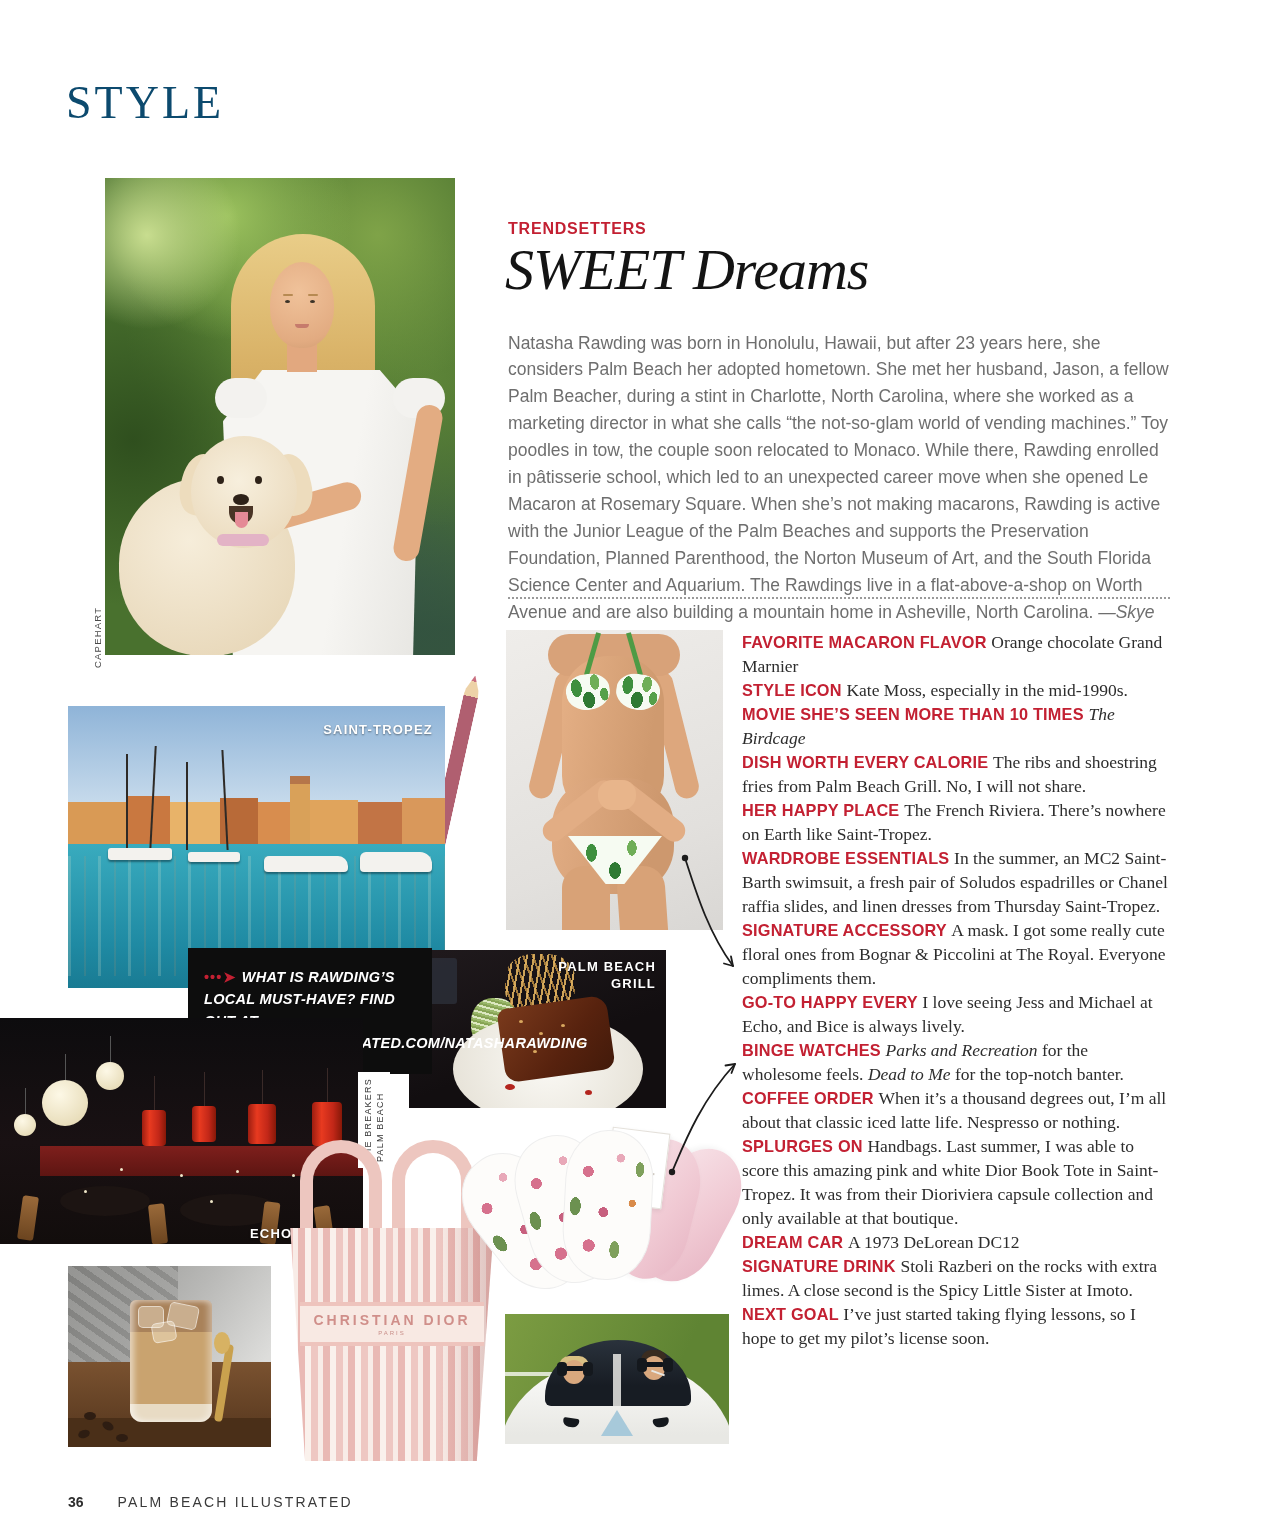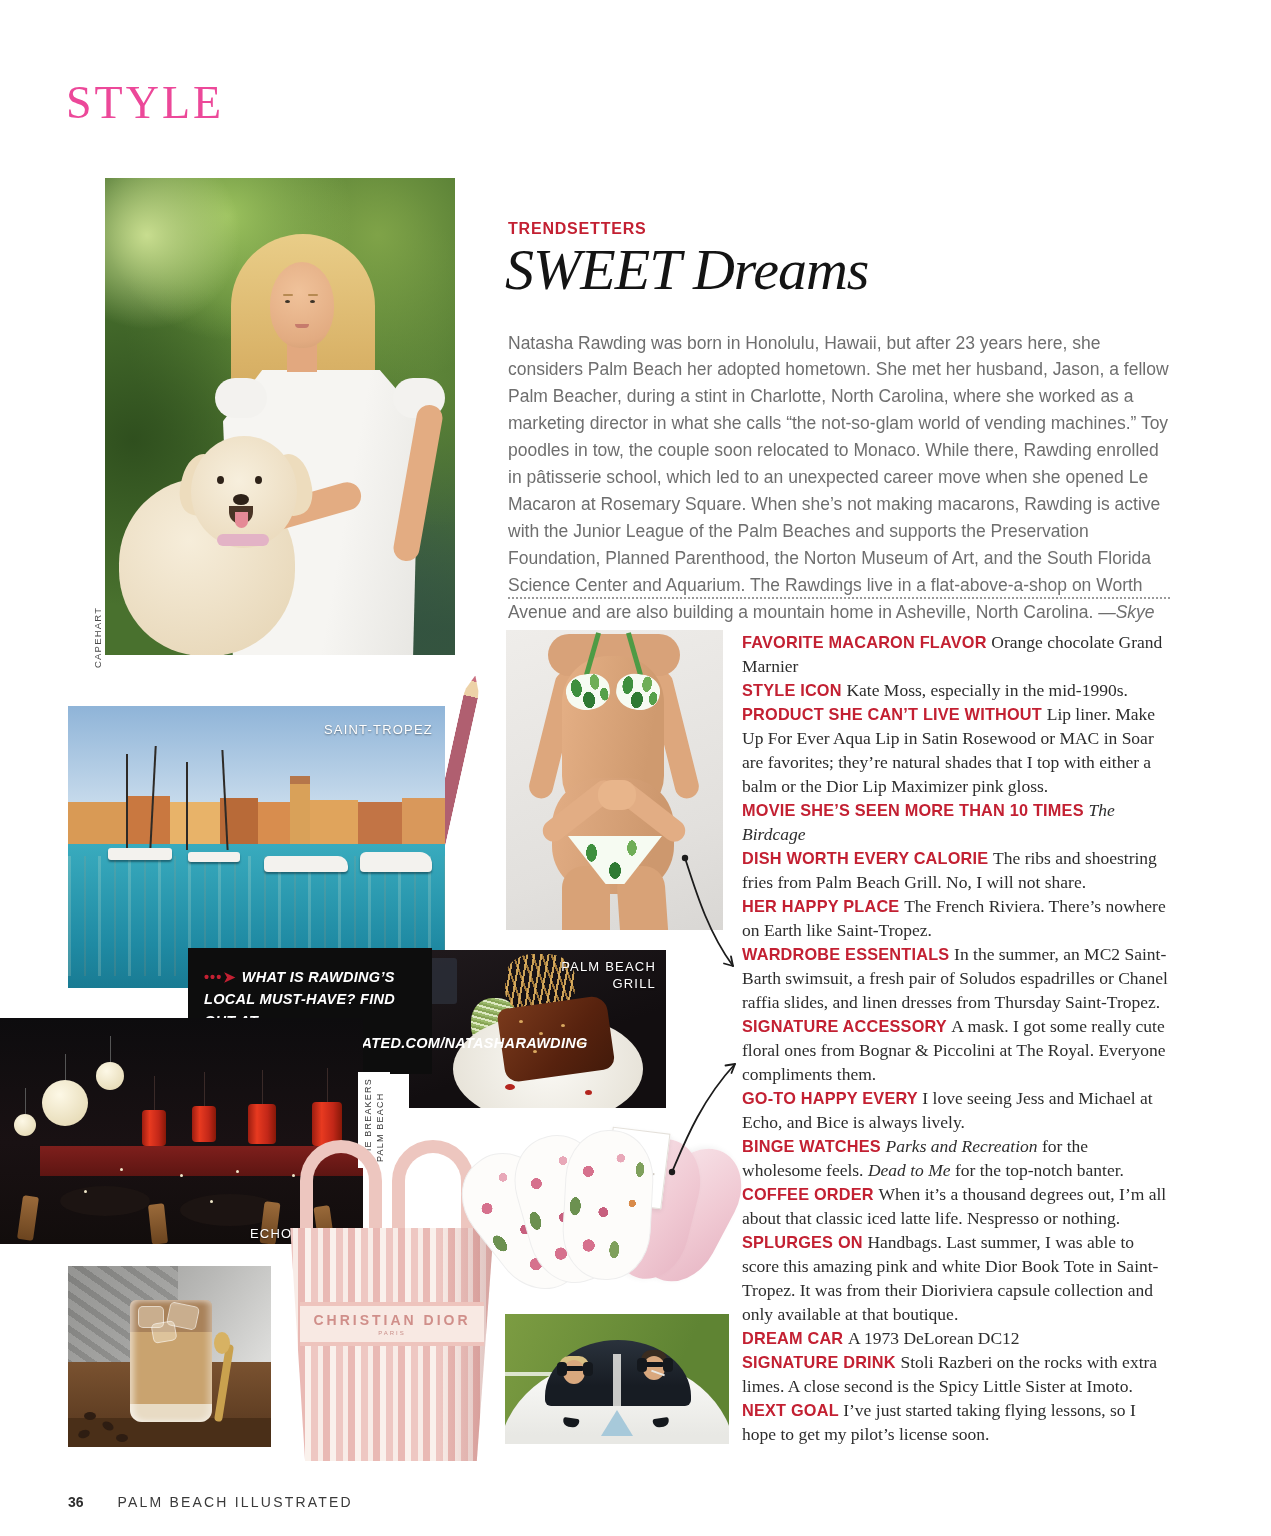--- a/index.html
+++ b/index.html
@@ -2,21 +2,21 @@
 <html><head>
 <meta charset="utf-8">
 <style>
   html,body{margin:0;padding:0;background:#e9e9e9;}
   .page{position:relative;width:1271px;height:1536px;background:#ffffff;margin:0 auto;
         font-family:"Liberation Sans",sans-serif;overflow:hidden;}
   .abs{position:absolute;}
 
   
   .style-head{left:66px;top:76px;font-family:"Liberation Serif",serif;font-size:46px;
-              letter-spacing:3px;color:#ec4899;font-weight:500;}
+              letter-spacing:3px;color:#0c4a6e;font-weight:500;}
   .kicker{left:508px;top:220px;color:#c32032;font-weight:700;font-size:16px;letter-spacing:.8px;}
   .title{left:505px;top:236px;font-family:"Liberation Serif",serif;font-style:italic;
          font-size:58px;color:#141414;letter-spacing:-1px;}
   .intro{left:508px;top:312px;width:662px;font-size:17.5px;line-height:26.9px;color:#6e6e6e;}
   .intro .byline{font-style:italic;}
   .dotted-rule{left:508px;top:597px;width:662px;height:0;border-top:2px dotted #9a9a9a;}
 
   
   .qa{left:742px;top:630px;width:428px;}
   .qa p{margin:0;font-family:"Liberation Serif",serif;font-size:17.5px;line-height:24px;color:#2d2d2d;}
@@ -125,21 +125,21 @@
   .st-bldg{top:96px;height:46px;}
   .st-water{left:0;top:138px;width:100%;height:144px;
     background:linear-gradient(180deg,#39abbe,#1f8aa3 70%,#197b93);}
   .st-reflect{left:0;top:150px;width:100%;height:120px;opacity:.35;
     background:repeating-linear-gradient(90deg,rgba(255,244,214,.5) 0 3px,rgba(0,0,0,0) 3px 16px,
       rgba(230,150,90,.35) 16px 18px,rgba(0,0,0,0) 18px 30px);}
   .st-tower{left:222px;top:70px;width:20px;height:70px;background:#d9a159;
     border-top:8px solid #b5764a;}
   .st-mast{width:2px;background:#2e2a26;top:48px;}
   .st-boat{background:#f3f2ee;border-radius:3px;box-shadow:0 2px 2px rgba(10,40,50,.5);}
-  .cap{color:#fff;font-weight:400;font-size:13px;letter-spacing:1.2px;
+  .cap{color:#fff;font-weight:700;font-size:13px;letter-spacing:1.2px;
        text-shadow:0 1px 2px rgba(0,0,0,.45);}
   .cap-st{right:12px;top:16px;}
 
   
   .callout{left:188px;top:948px;width:212px;background:#0d0d0d;color:#fff;padding:18px 16px 20px;
     font-weight:700;font-style:italic;font-size:14.5px;line-height:1.52;letter-spacing:.3px;}
   .callout .arr-dots{color:#c32032;font-style:normal;letter-spacing:1px;margin-right:1px;}
   .callout .arr-head{color:#c32032;font-style:normal;margin-right:6px;}
 
   
@@ -320,21 +320,20 @@
     <div class="abs leaf bk-bottom"></div>
   </div>
 
   <div class="abs pencil">
     <span class="abs pencil-brand">MAC</span>
   </div>
 
   <div class="abs qa">
       <p><span class="qa-label">FAVORITE MACARON FLAVOR </span><span>Orange chocolate Grand Marnier</span></p>
       <p><span class="qa-label">STYLE ICON </span><span>Kate Moss, especially in the mid-1990s.</span></p>
-      <p><span class="qa-label">PRODUCT SHE CAN’T LIVE WITHOUT </span><span>Lip liner. Make Up For Ever Aqua Lip in Satin Rosewood or MAC in Soar are favorites; they’re natural shades that I top with either a balm or the Dior Lip Maximizer pink gloss.</span></p>
       <p><span class="qa-label">MOVIE SHE’S SEEN MORE THAN 10 TIMES </span><span class="ital">The Birdcage</span></p>
       <p><span class="qa-label">DISH WORTH EVERY CALORIE </span><span>The ribs and shoestring fries from Palm Beach Grill. No, I will not share.</span></p>
       <p><span class="qa-label">HER HAPPY PLACE </span><span>The French Riviera. There’s nowhere on Earth like Saint-Tropez.</span></p>
       <p><span class="qa-label">WARDROBE ESSENTIALS </span><span>In the summer, an MC2 Saint-Barth swimsuit, a fresh pair of Soludos espadrilles or Chanel raffia slides, and linen dresses from Thursday Saint-Tropez.</span></p>
       <p><span class="qa-label">SIGNATURE ACCESSORY </span><span>A mask. I got some really cute floral ones from Bognar &amp; Piccolini at The Royal. Everyone compliments them.</span></p>
       <p><span class="qa-label">GO-TO HAPPY EVERY </span><span>I love seeing Jess and Michael at Echo, and Bice is always lively.</span></p>
       <p><span class="qa-label">BINGE WATCHES </span><span class="ital">Parks and Recreation</span><span> for the wholesome feels. </span><span class="ital">Dead to Me</span><span> for the top-notch banter.</span></p>
       <p><span class="qa-label">COFFEE ORDER </span><span>When it’s a thousand degrees out, I’m all about that classic iced latte life. Nespresso or nothing.</span></p>
       <p><span class="qa-label">SPLURGES ON </span><span>Handbags. Last summer, I was able to score this amazing pink and white Dior Book Tote in Saint-Tropez. It was from their Dioriviera capsule collection and only available at that boutique.</span></p>
       <p><span class="qa-label">DREAM CAR </span><span>A 1973 DeLorean DC12</span></p>

